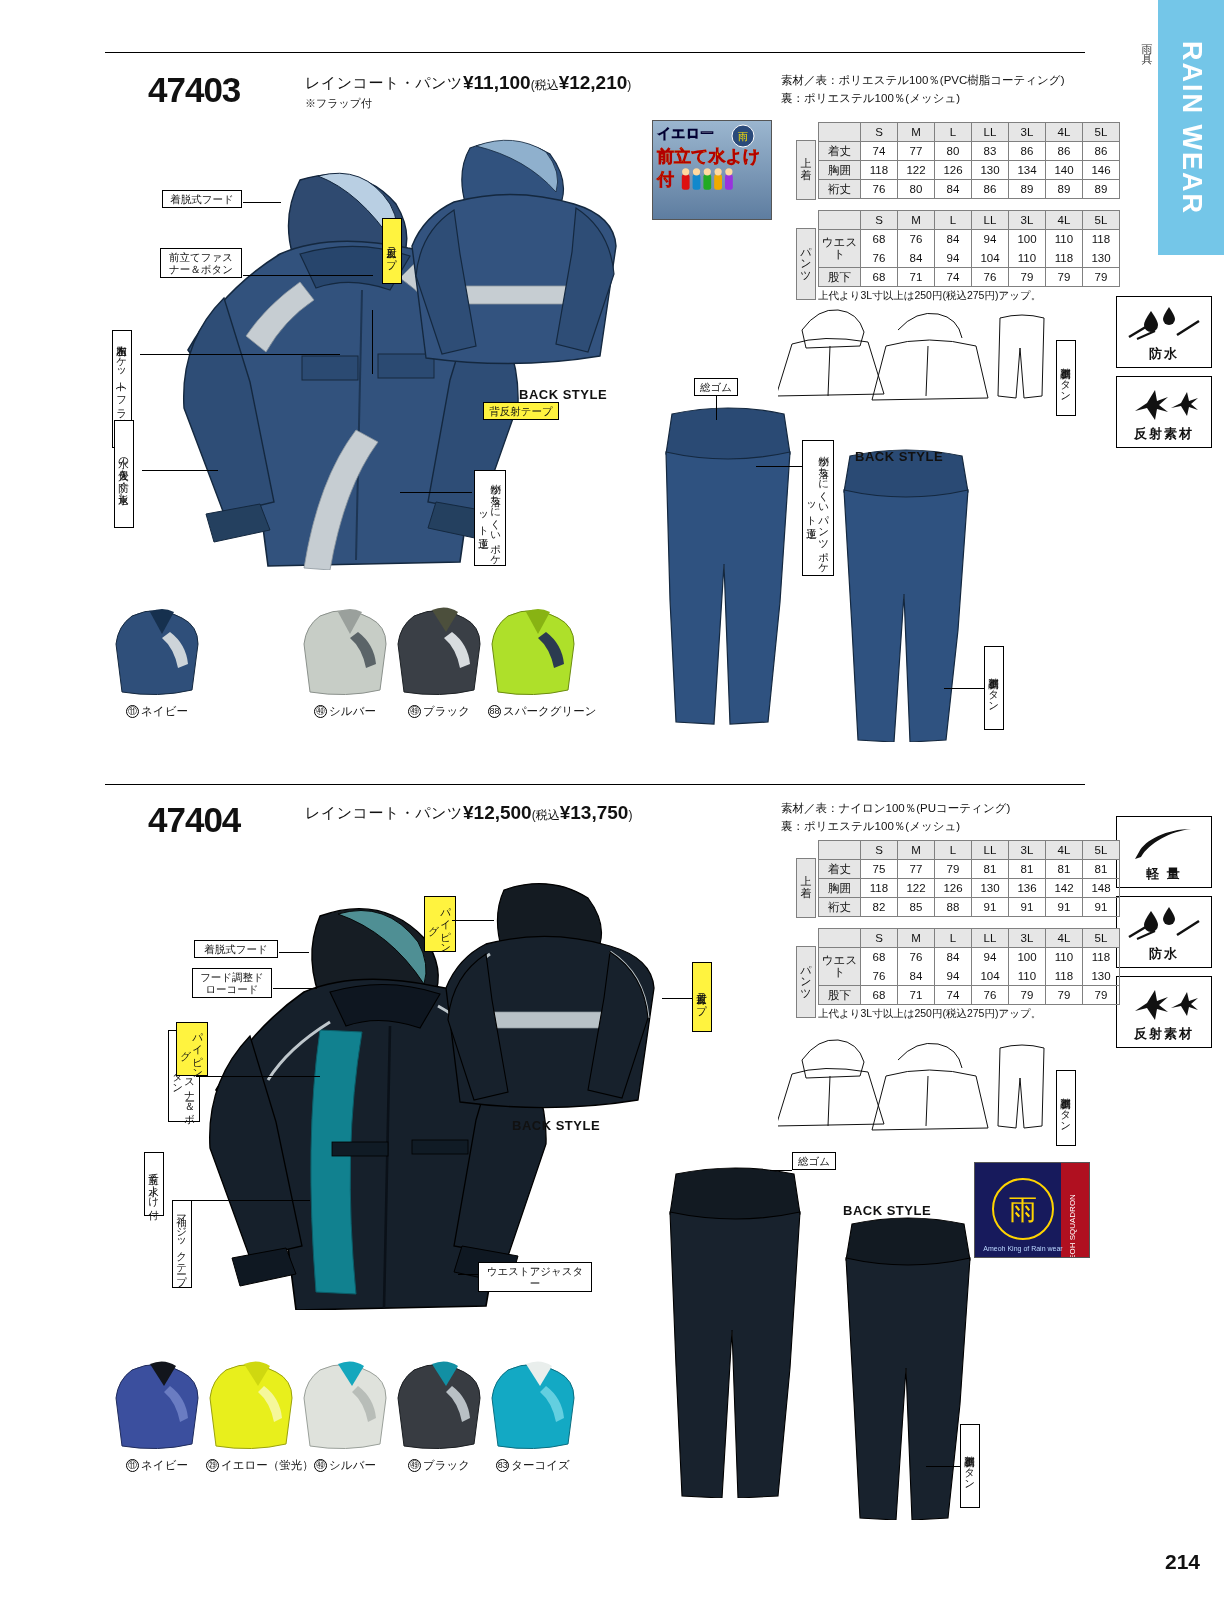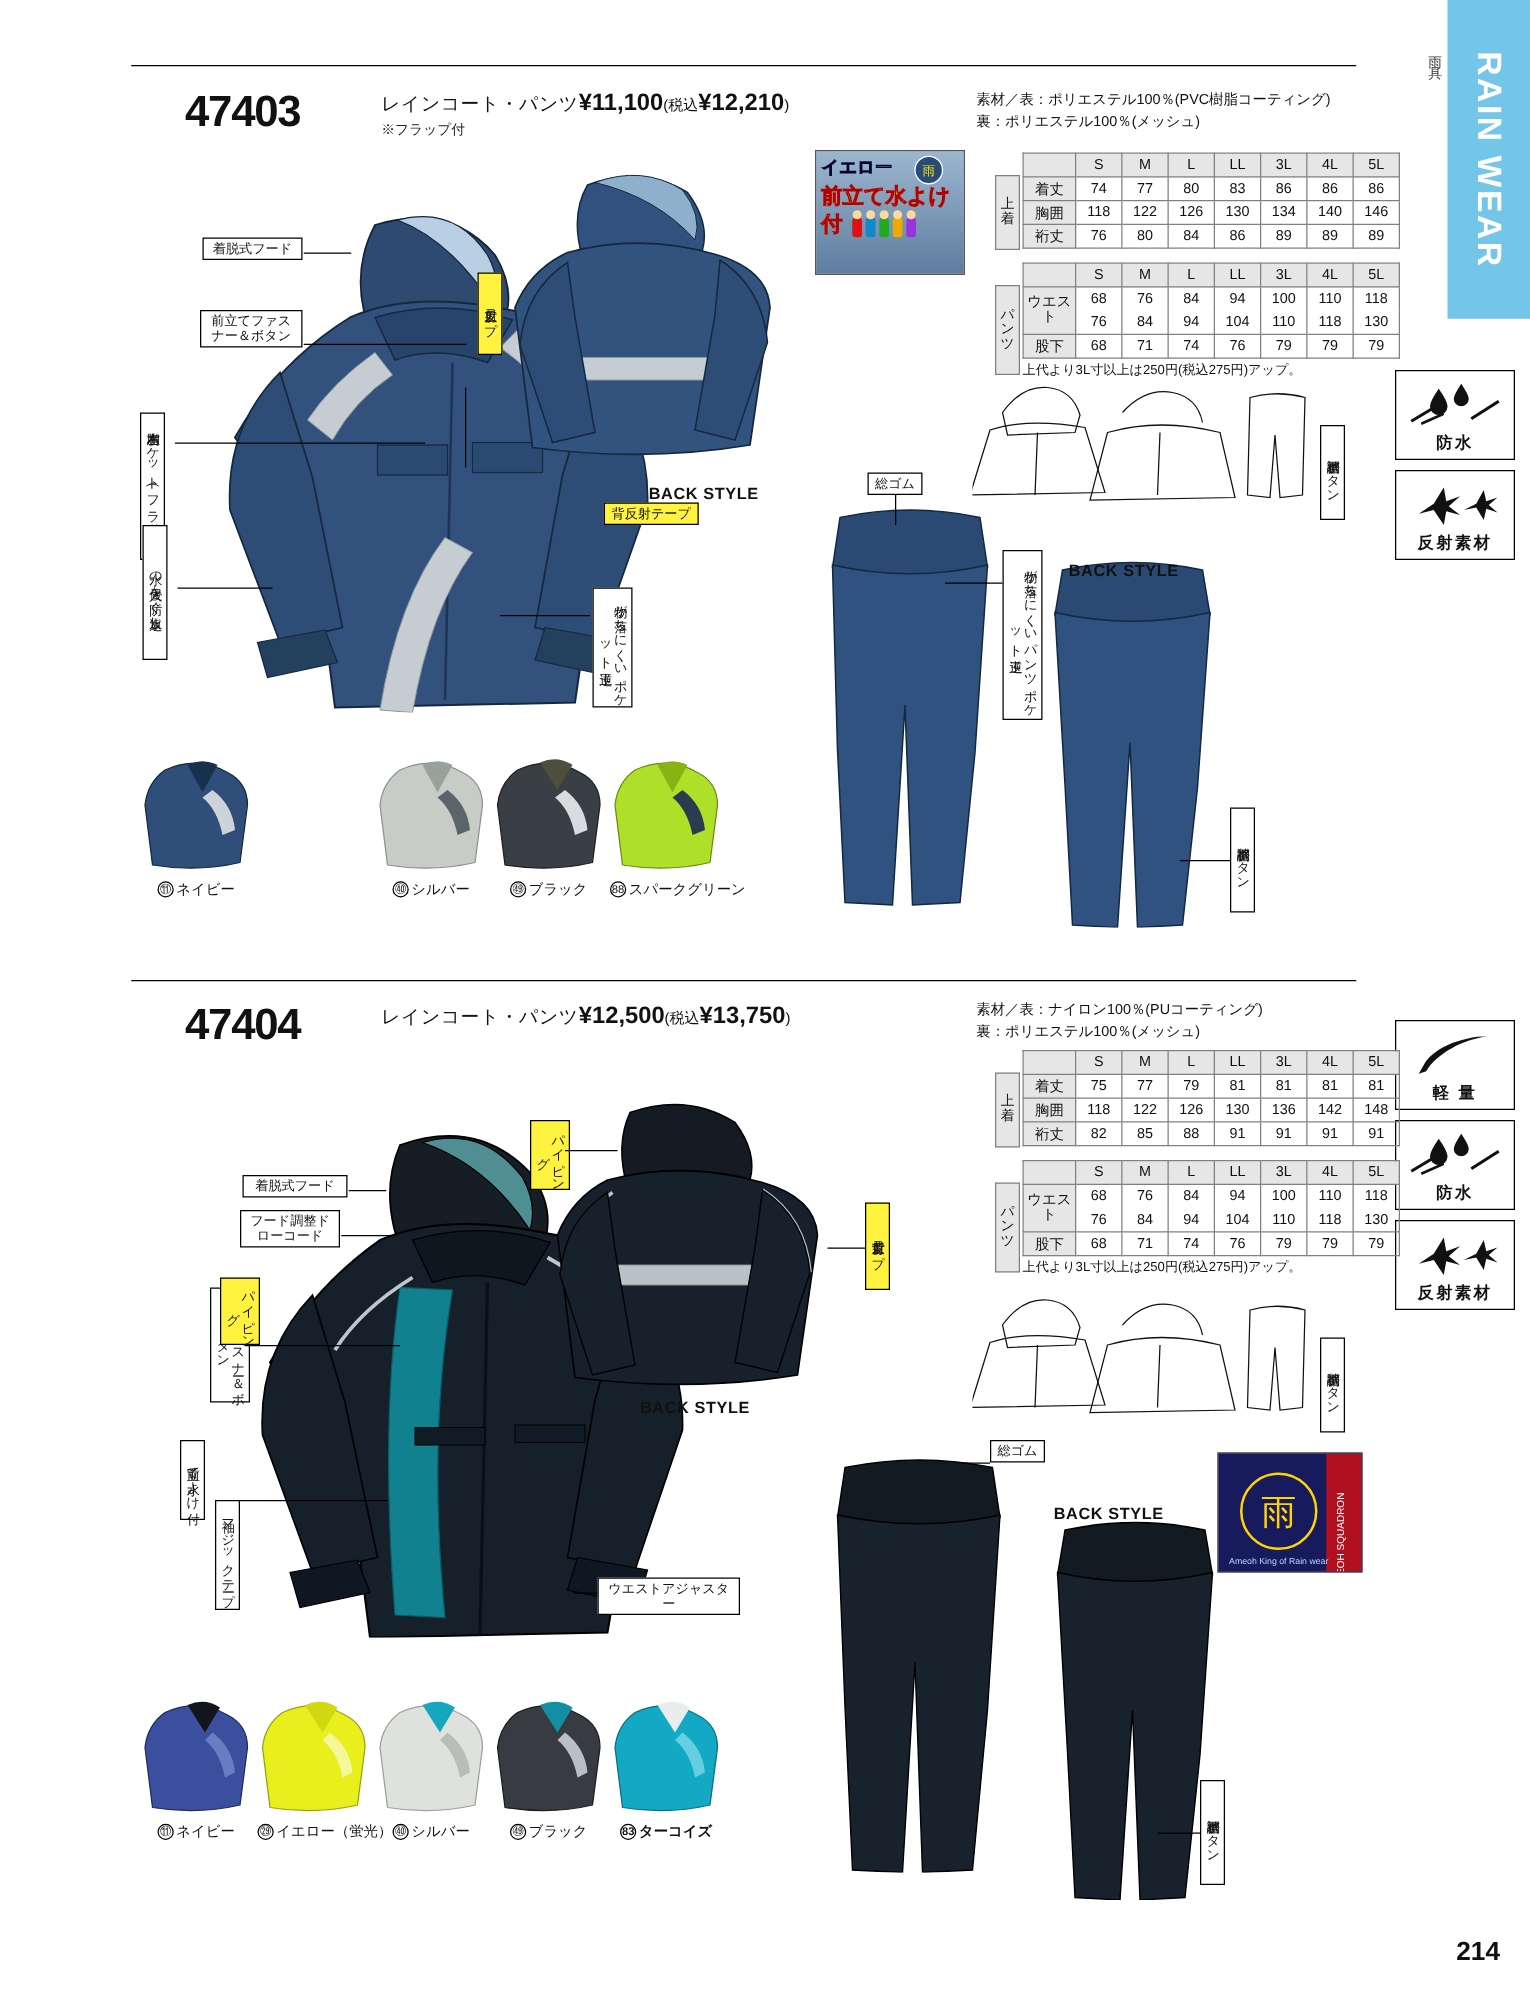--- a/index.html
+++ b/index.html
@@ -705,21 +705,21 @@
         <path d="M20 18 q26 -12 50 2 q16 8 16 26 l-6 46 q-34 8 -70 2 l-6 -48 q2 -18 16 -28z" fill="#383c42" stroke="#1a1d21" stroke-width="1"></path>
         <path d="M38 12 q14 -6 26 2 l-12 20z" fill="#128fa3"></path>
         <path d="M58 34 q16 12 18 32 l-8 4 q-4 -20 -16 -30z" fill="#b9c0c5"></path>
       </svg>
     </div>
     <div class="cap">
       <span class="circnum">㊾</span><span>ブラック</span>
     </div>
   </div>
 
-  <div class="sw" style="left:488px;top:1352px;font-weight:bold;">
+  <div class="sw" style="left:488px;top:1352px;">
     <div class="img">
       <svg viewBox="0 0 90 100" width="90" height="100">
         <path d="M20 18 q26 -12 50 2 q16 8 16 26 l-6 46 q-34 8 -70 2 l-6 -48 q2 -18 16 -28z" fill="#13a9c4" stroke="#0a6e80" stroke-width="1"></path>
         <path d="M38 12 q14 -6 26 2 l-12 20z" fill="#e9eeec"></path>
         <path d="M58 34 q16 12 18 32 l-8 4 q-4 -20 -16 -30z" fill="#63cfe0"></path>
       </svg>
     </div>
     <div class="cap">
       <span class="circnum">83</span><span>ターコイズ</span>
     </div>

